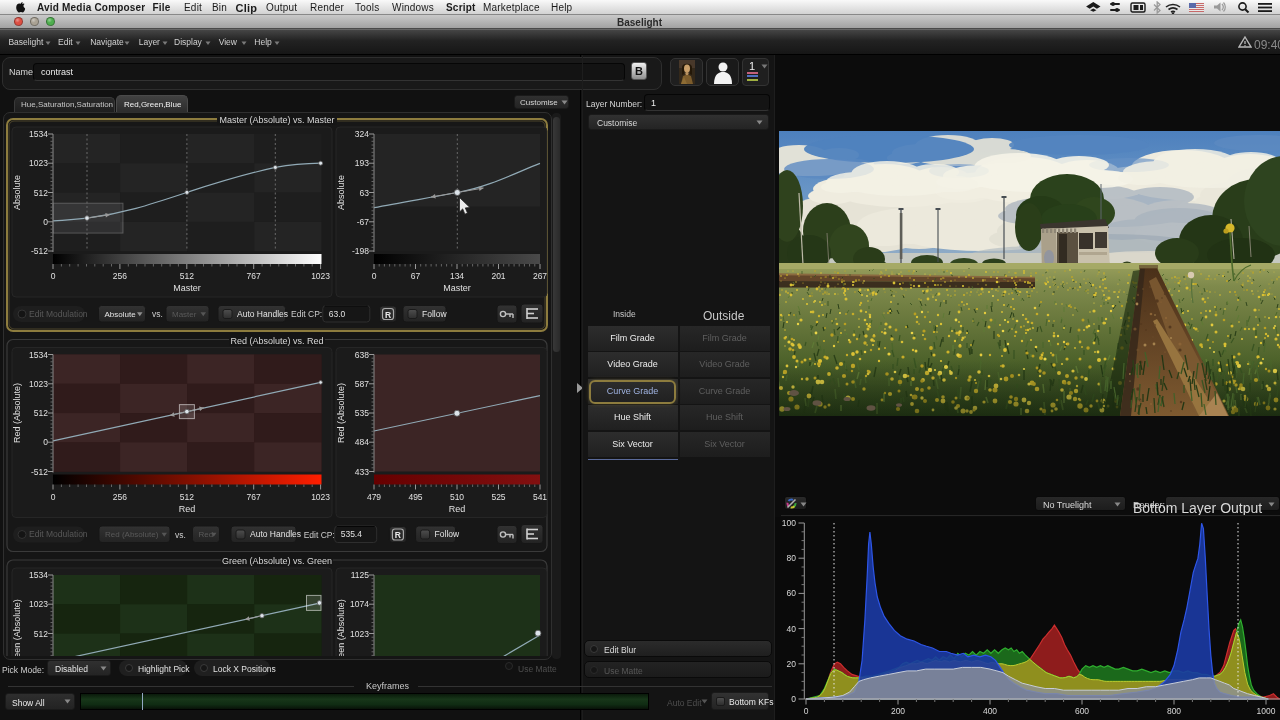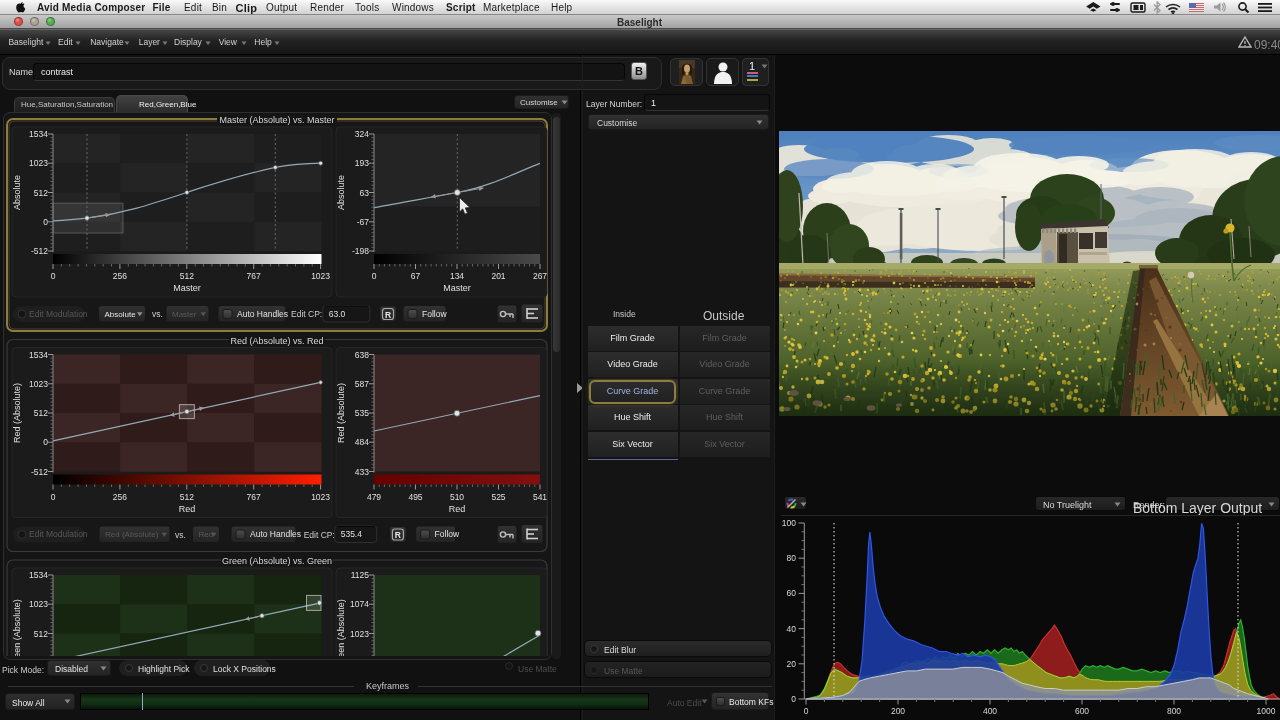--- a/index.html
+++ b/index.html
@@ -128,21 +128,21 @@
 <div class="t" style="left:749px;top:60px;font-size:11px;color:#f0f0f0">1</div>
 <div style="position:absolute;left:747px;top:71.5px;width:11px;height:2.4px;background:#c4607a"></div>
 <div style="position:absolute;left:747px;top:75.1px;width:11px;height:2.4px;background:#5070c0"></div>
 <div style="position:absolute;left:747px;top:78.7px;width:11px;height:2.4px;background:#a0b040"></div>
 <svg style="position:absolute;left:761px;top:64px;" width="7" height="5">
     <path d="M0.5,0.5 l6,0 l-3,4 Z" fill="#777"></path>
   </svg>
 <div style="position:absolute;left:14px;top:97px;width:101px;height:15px;background:linear-gradient(#2a2a2a,#1e1e1e);border:1px solid #3a3a3a;border-bottom:none;border-radius:5px 5px 0 0"></div>
 <div class="t" style="left:21px;top:100px;font-size:8px;color:#c6c6c6">Hue,Saturation,Saturation</div>
 <div style="position:absolute;left:116px;top:95px;width:72px;height:17px;background:linear-gradient(#414141,#2c2c2c);border:1px solid #4a4a4a;border-bottom:none;border-radius:5px 5px 0 0"></div>
-<div class="t" style="left:139px;top:100px;font-size:8px;color:#f2f2f2">Red,Green,Blue</div>
+<div class="t" style="left:124px;top:100px;font-size:8px;color:#f2f2f2">Red,Green,Blue</div>
 <div style="position:absolute;left:514px;top:95px;width:55px;height:14px;background:linear-gradient(#303030,#242424);border:1px solid #1a1a1a;border-radius:3px"></div>
 <div class="t" style="left:520px;top:98px;font-size:8px;color:#d8d8d8">Customise</div>
 <svg style="position:absolute;left:561px;top:100px;" width="7" height="5">
     <path d="M0.5,0.5 l6,0 l-3,4 Z" fill="#888"></path>
   </svg>
 <div style="position:absolute;left:3px;top:112px;width:549px;height:548px;background:#151515;border:1px solid #2f2f2f;border-radius:7px"></div>
 <div style="position:absolute;left:0px;top:112px;width:560px;height:544px;overflow:hidden">
     <svg width="560" height="548" viewBox="0 0 560 548" style="position:absolute;left:0;top:0">
       <defs>
 <linearGradient id="btn" x1="0" y1="0" x2="0" y2="1">

